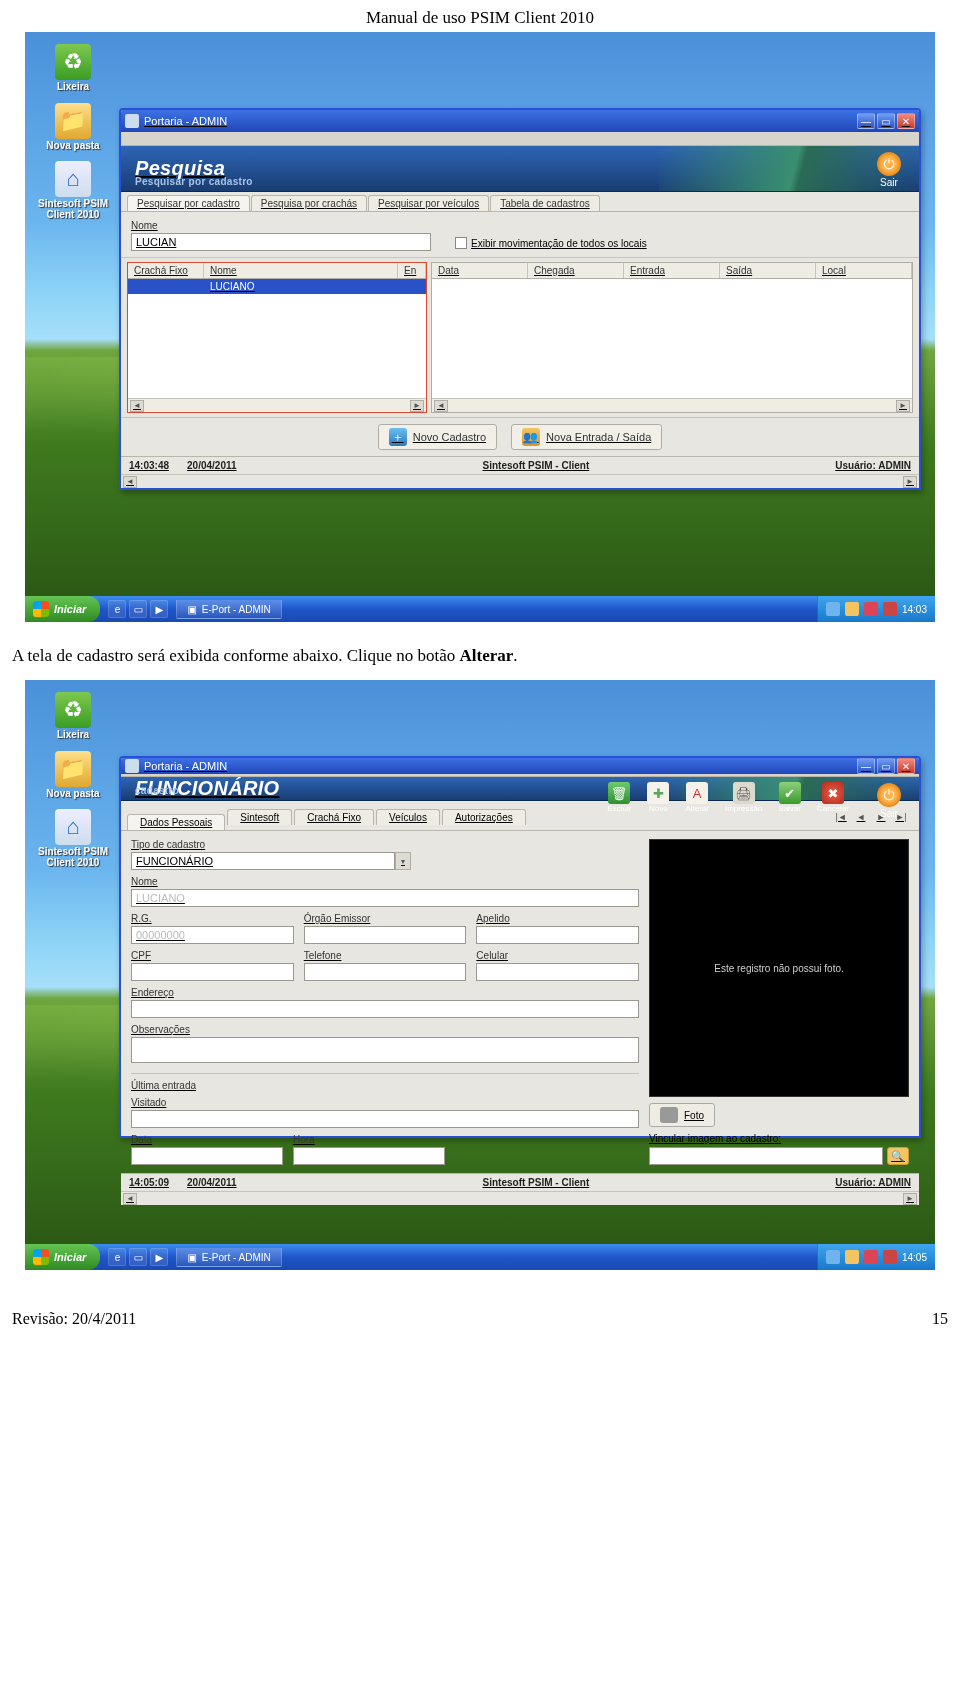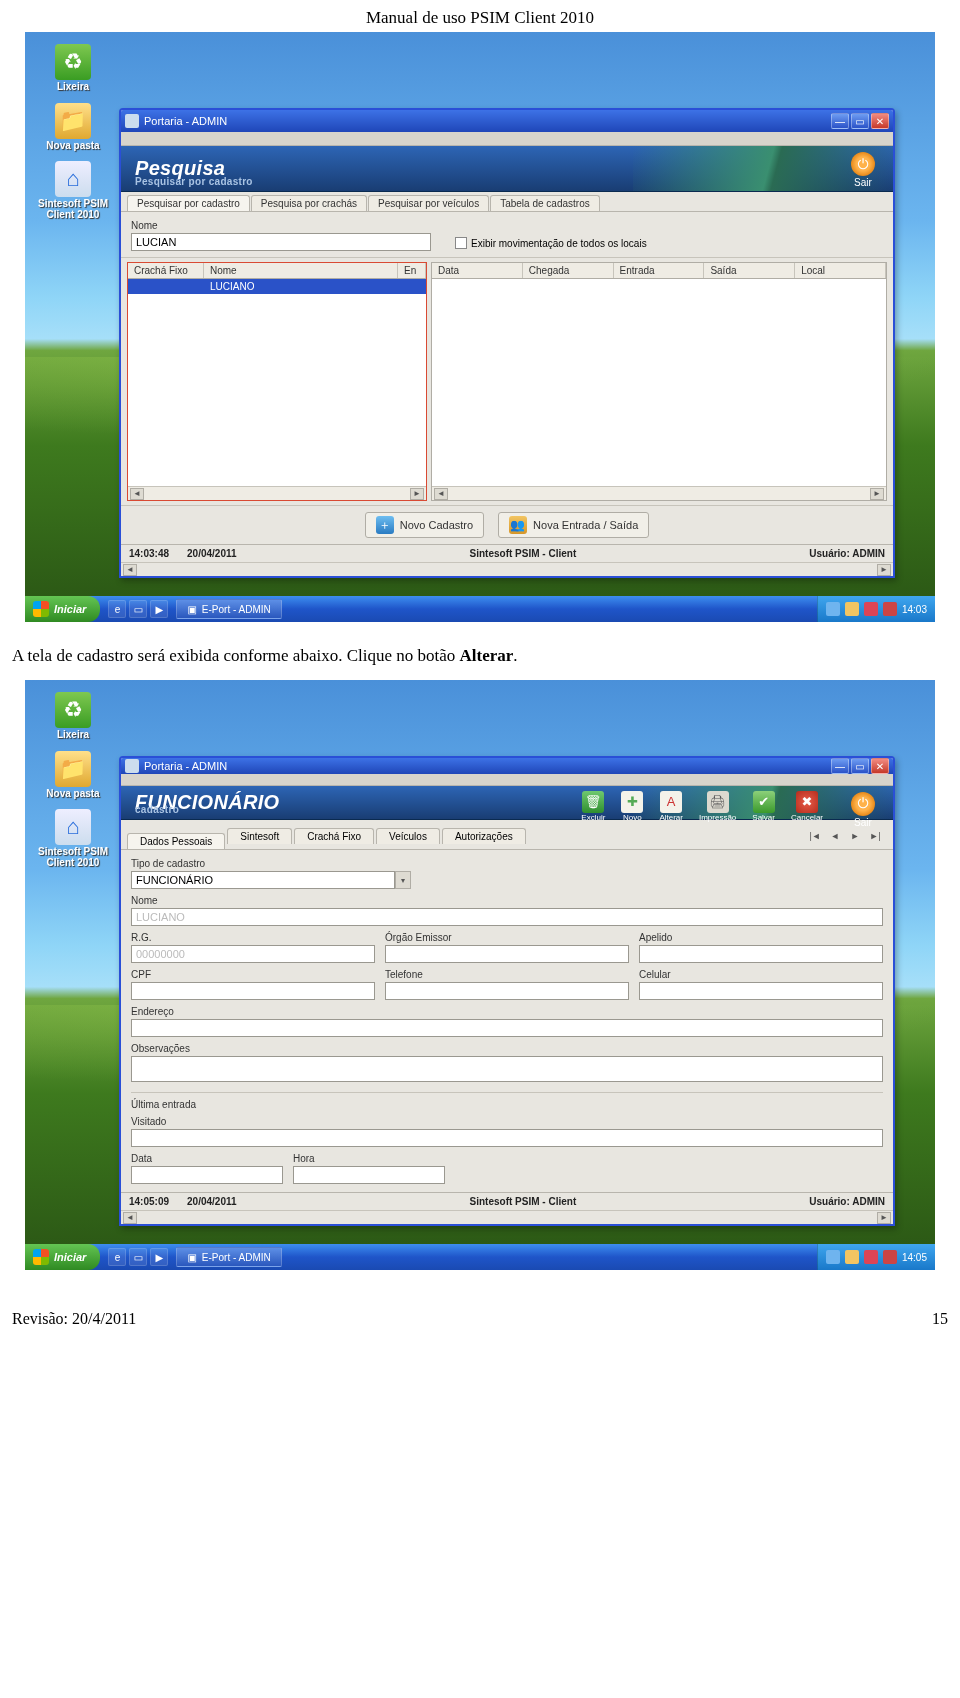--- a/index.html
+++ b/index.html
@@ -17,21 +17,21 @@
   
   
   .desk-icons { position: absolute; top: 12px; left: 12px; display: flex; flex-direction: column; gap: 10px; color: #fff; font-size: 10px; text-align: center; width: 72px; }
   .desk-icon .ic { width: 36px; height: 36px; margin: 0 auto 2px; border-radius: 4px; display: flex; align-items: center; justify-content: center; font-size: 22px; }
   .ic.recycle { background: linear-gradient(#7ec850,#3a9d23); color:#fff; }
   .ic.folder  { background: linear-gradient(#ffe08a,#e0a830); color:#a66; }
   .ic.house   { background: linear-gradient(#eef,#cde); color:#2a6edb; }
   .desk-icon .lbl { text-shadow: 1px 1px 1px #333; line-height: 1.05; font-weight: bold; }
   
   
-  .appwin { position: absolute; left: 94px; top: 76px; right: 40px; height: 470px; background: #e8e6e0; border: 2px solid #2a4fd7; border-radius: 4px 4px 0 0; box-shadow: 2px 3px 6px rgba(0,0,0,.3); display:flex; flex-direction:column; }
+  .appwin { position: absolute; left: 94px; top: 76px; right: 14px; height: 382px; background: #e8e6e0; border: 2px solid #2a4fd7; border-radius: 4px 4px 0 0; box-shadow: 2px 3px 6px rgba(0,0,0,.3); display:flex; flex-direction:column;text-decoration:underline; }
   .titlebar { height: 22px; background: linear-gradient(to bottom,#3d72e6,#1f46b8); display:flex; align-items:center; color:#fff; font-size:11px; padding:0 4px; border-radius:2px 2px 0 0; }
   .titlebar .ticon { width:14px; height:14px; background:#cde; border-radius:2px; margin-right:5px; }
   .titlebar .spacer { flex:1; }
   .winbtn { width:18px; height:16px; margin-left:2px; border:1px solid rgba(255,255,255,.35); border-radius:2px; display:flex; align-items:center; justify-content:center; font-size:10px; color:#fff; background:linear-gradient(#6e9df2,#2a52c8); }
   .winbtn.close { background:linear-gradient(#f28b82,#c53929); }
   .menubar { height:14px; background:#d7d4cc; border-bottom:1px solid #b8b5ad; font-size:9px; color:#777; padding:1px 6px; }
   
   
   .banner { height:46px; background:linear-gradient(to bottom,#2d65b5,#193d73); border-bottom:1px solid #0a2a50; display:flex; align-items:center; padding:0 14px; color:#fff; position:relative; }
   .banner .sweep { position:absolute; right:0; top:0; bottom:0; width:260px; background:linear-gradient(105deg,transparent 0%,#3a8f70 52%,#2a6b53 55%,transparent 100%); }
@@ -396,20 +396,36 @@
                   <label>Data</label>
                   <input class="txt" style="">
                 </div>
               <div class="fld">
                   <label>Hora</label>
                   <input class="txt" style="">
                 </div>
             </div>
           </div>
         </div>
+        <div class="func-right">
+          <div class="photo">
+              <span>Este registro não possui foto.</span>
+            </div>
+          <div class="foto-btn">
+              <div class="cam"></div>
+              <span>Foto</span>
+            </div>
+          <div class="vinc">
+            <label>Vincular imagem ao cadastro:</label>
+            <div class="vrow">
+                <input class="txt" style="">
+                <div class="vbtn">🔍</div>
+              </div>
+          </div>
+        </div>
       </div>
       <div class="statusbar">
         <span>14:05:09</span>
         <span>20/04/2011</span>
         <span class="flex" style="text-align:center">Sintesoft PSIM - Client</span>
         <span>Usuário: ADMIN</span>
       </div>
       <div class="outerscroll">
           <div class="sbtn">◄</div>
           <div class="sbtn">►</div>

